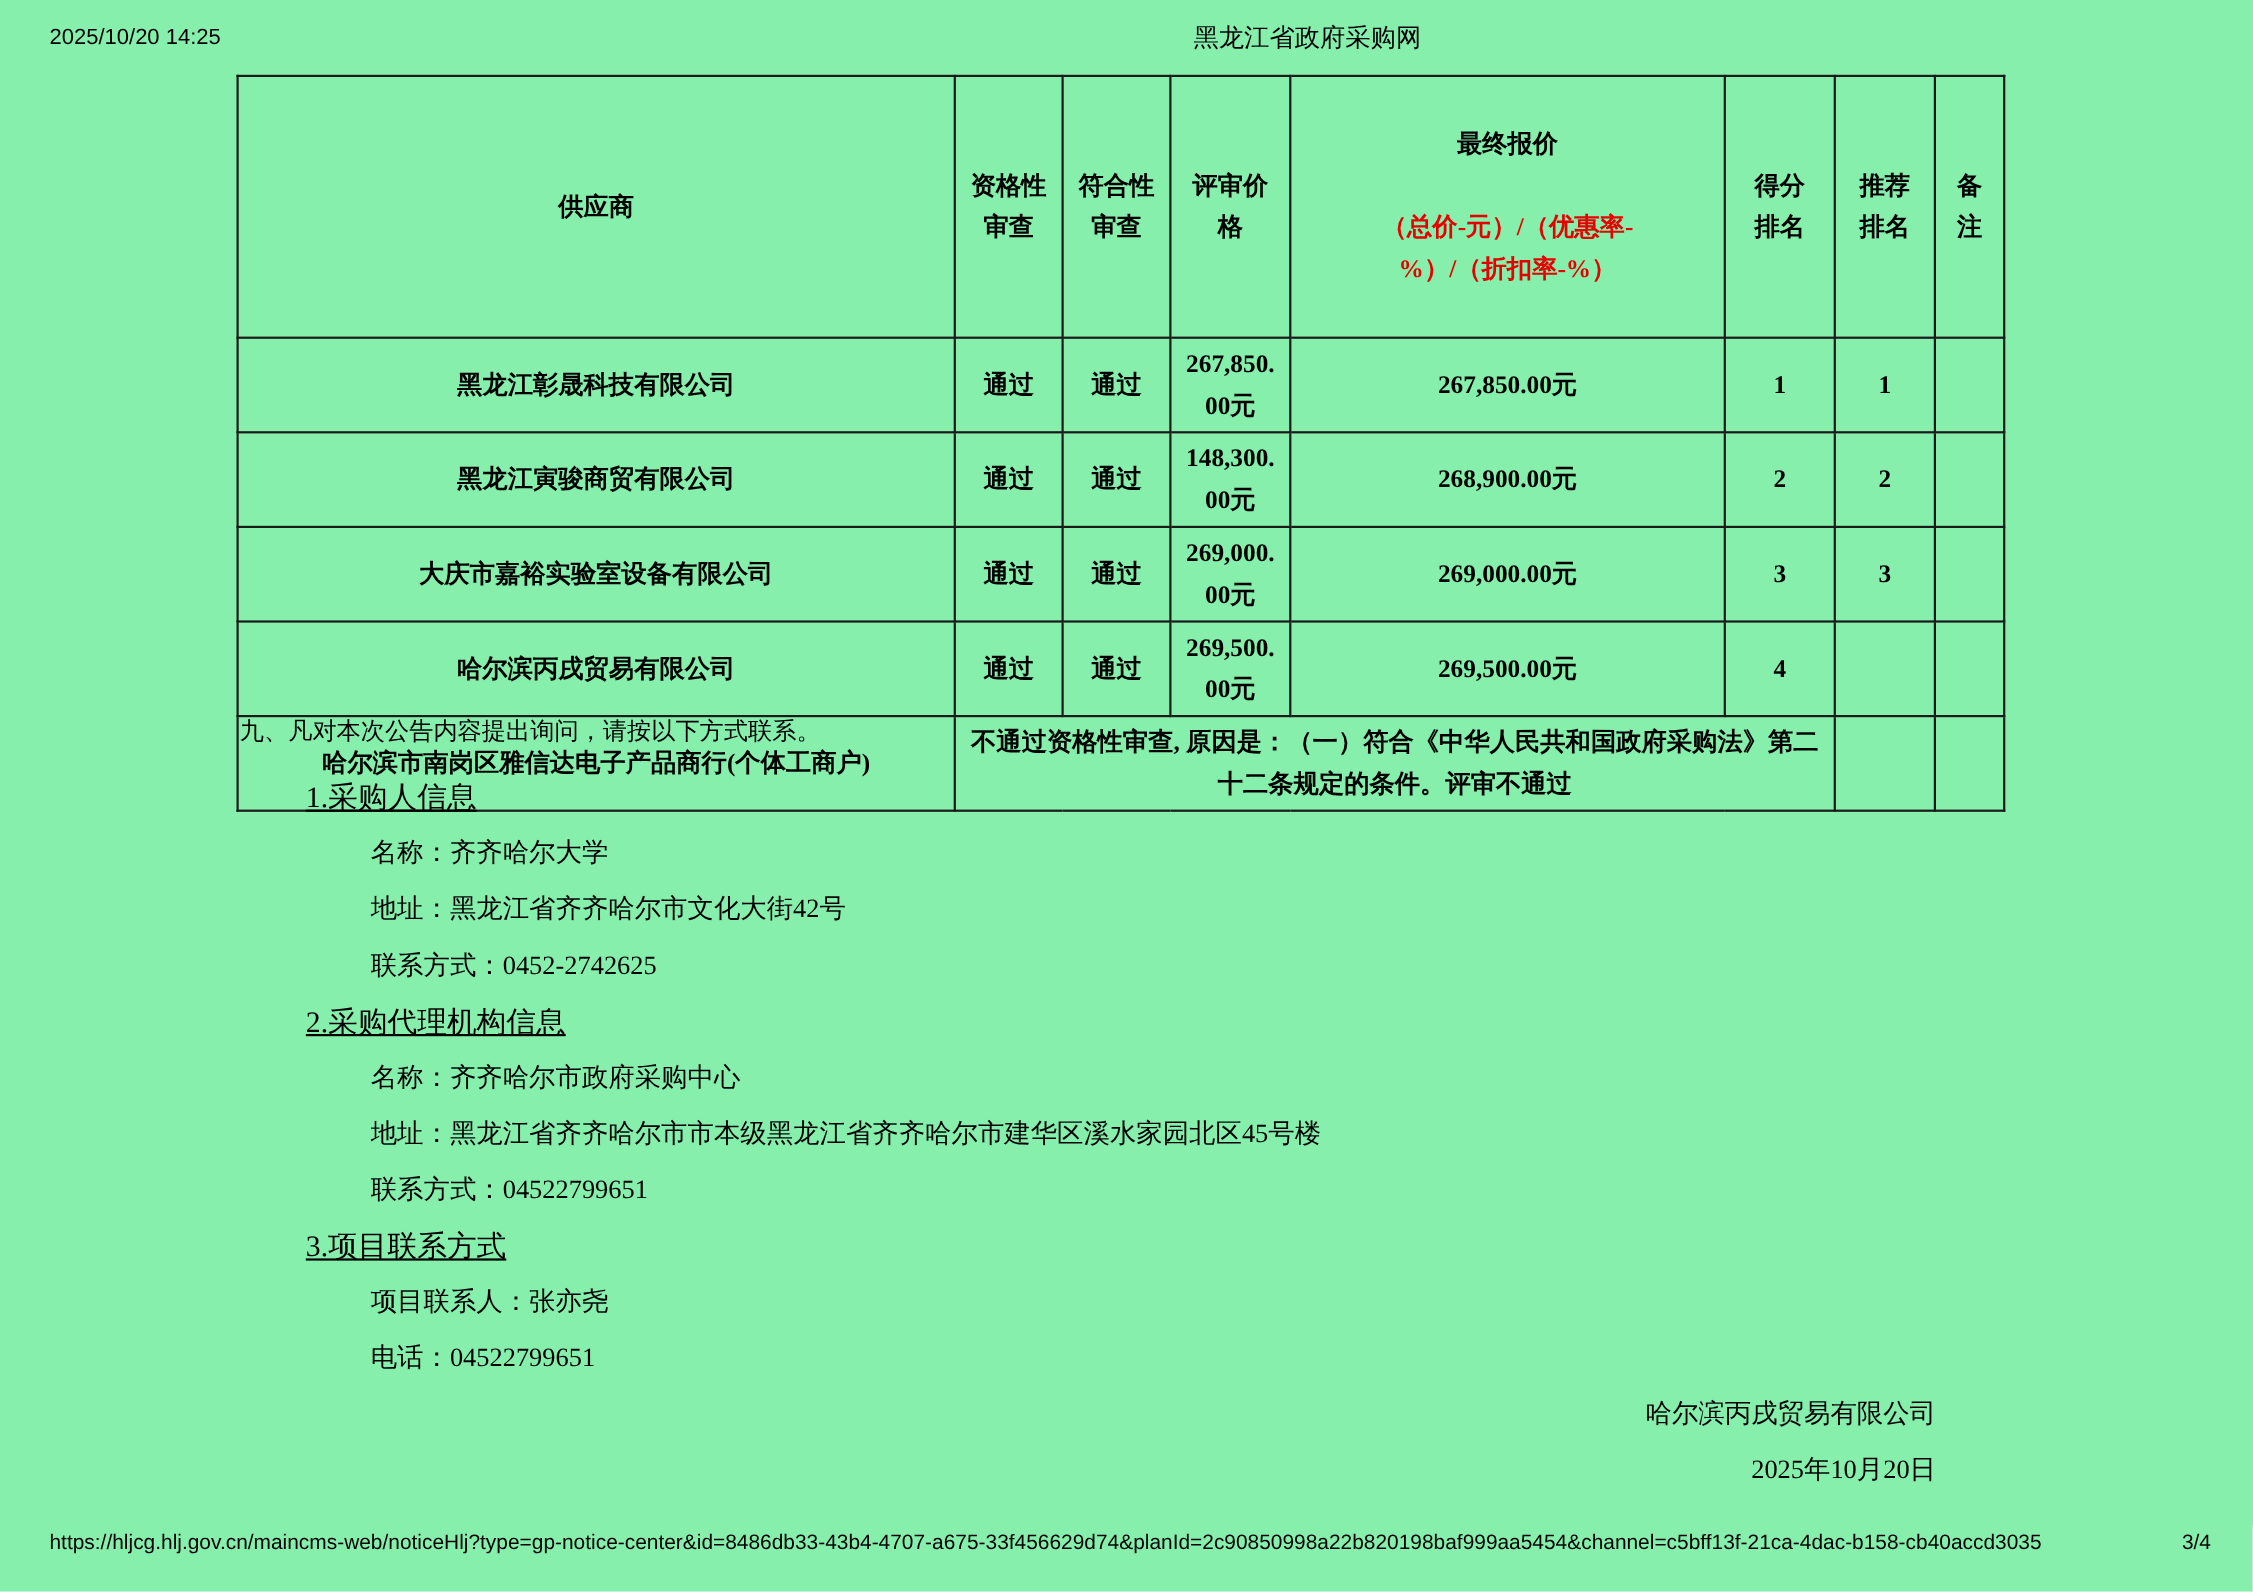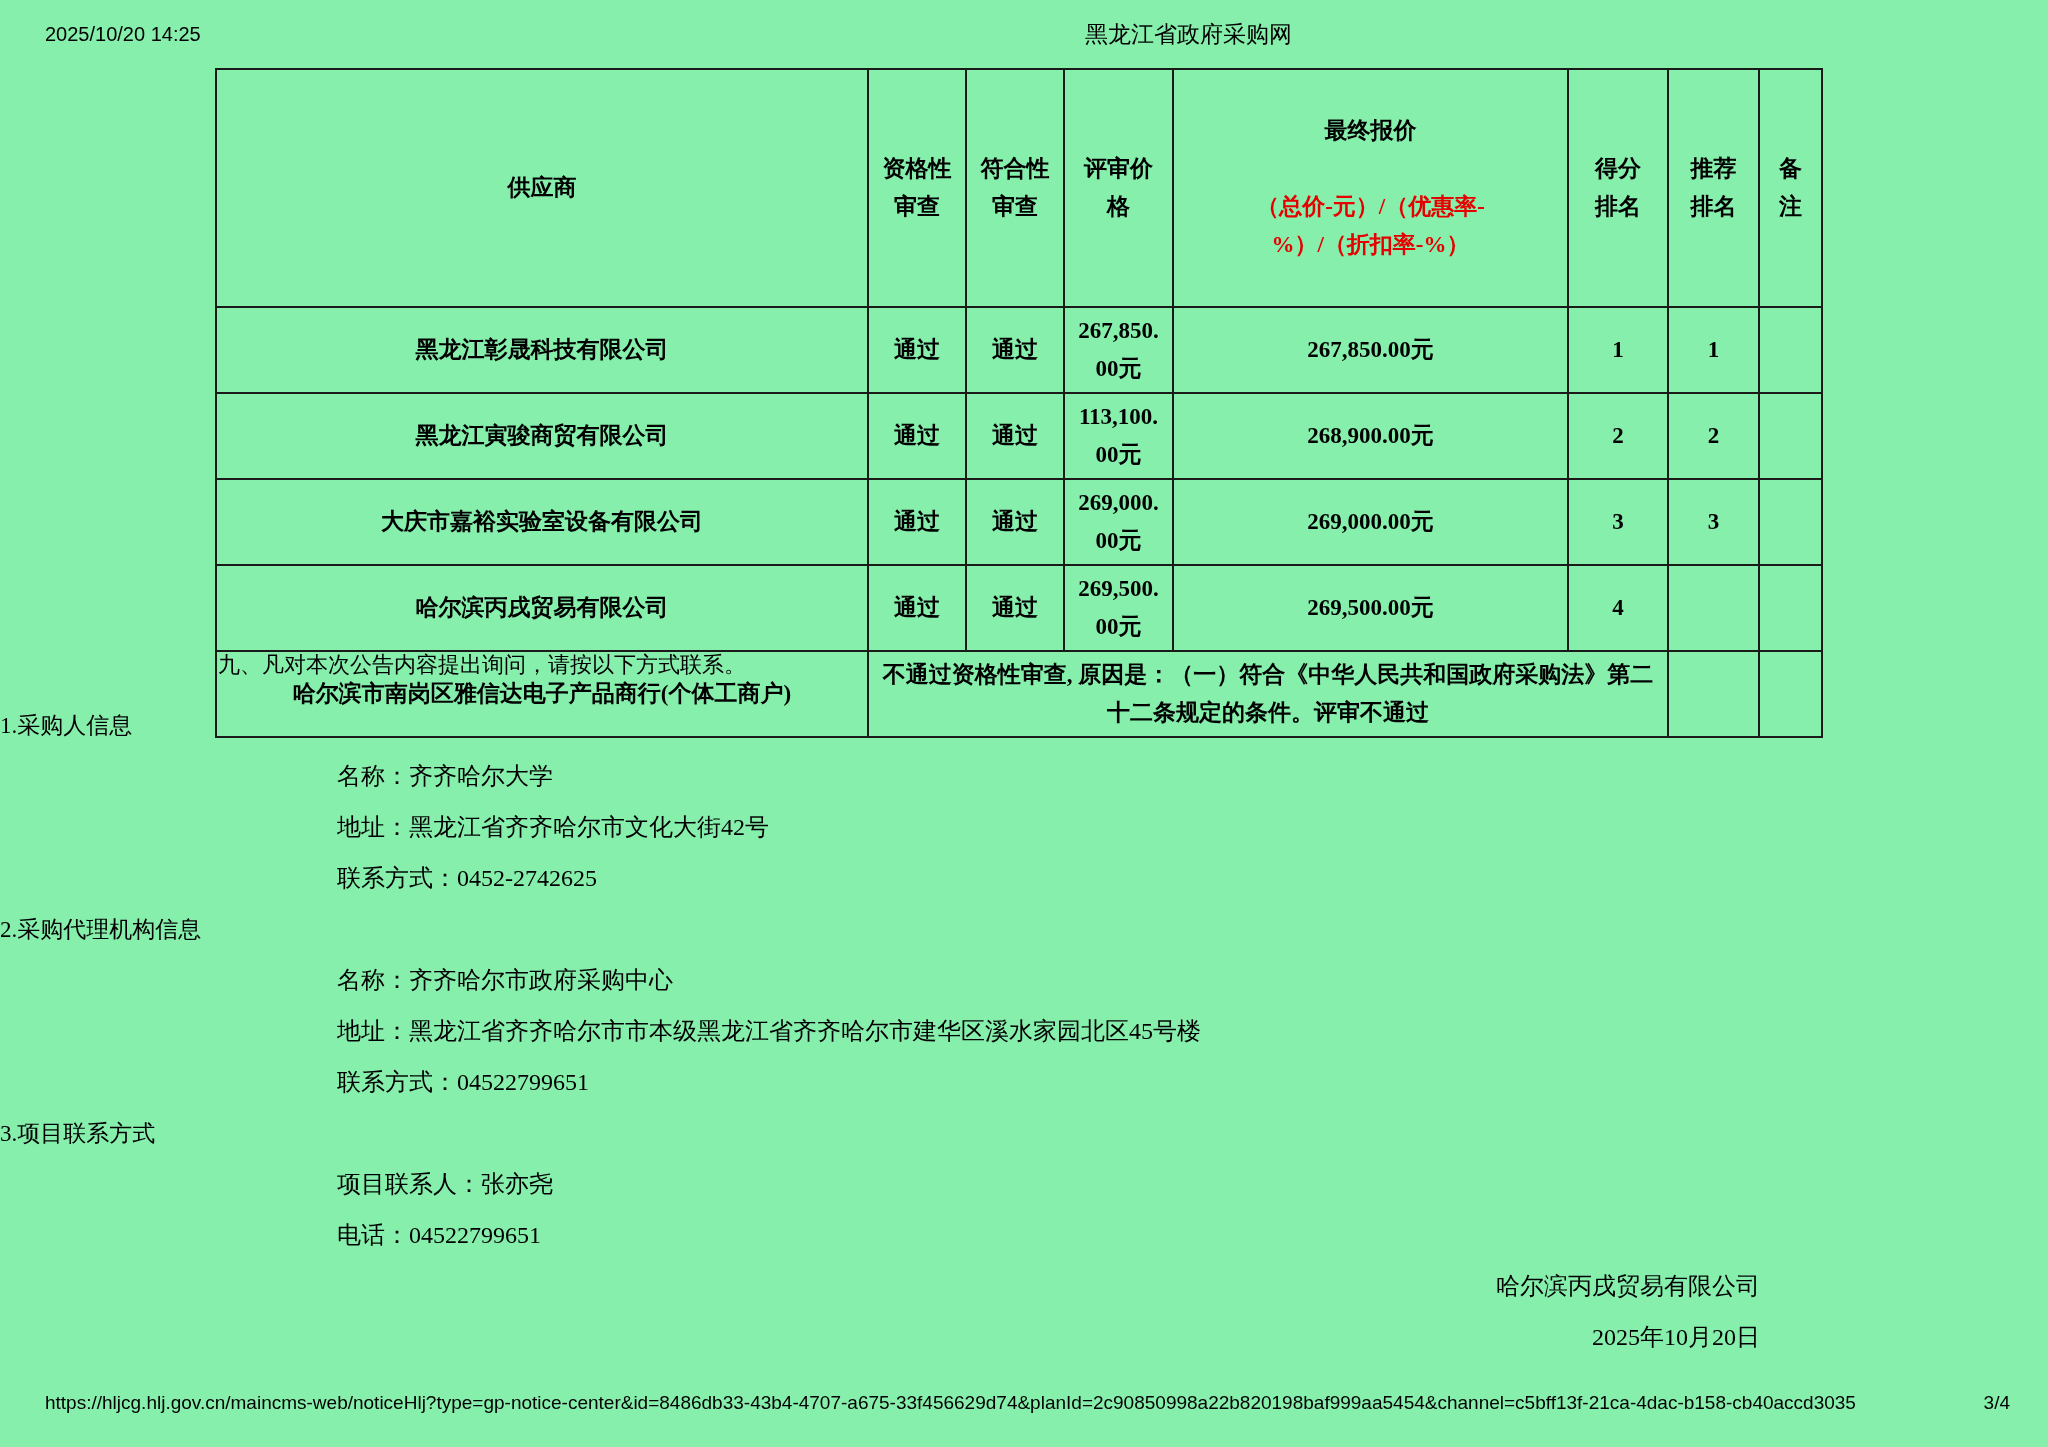--- a/index.html
+++ b/index.html
@@ -44,21 +44,21 @@
     overflow:hidden;
   }
   tr.head-row{height:125px;}
   tr.data-row{height:85px;}
   td.price-cell{line-height:36px;}
   td.reason-cell{line-height:42px; padding:4px 18px;}
   .red{color:#e60000;}
   
   .content{position:absolute; top:642px; left:0; width:2048px;}
   .section-heading{padding-left:218px; font-size:22px; line-height:46px; margin-bottom:12px;}
-  .item-title{font-size:23px; line-height:51px;}
+  .item-title{padding-left:278px; font-size:27px; line-height:51px;text-decoration:underline;}
   .detail-line{padding-left:337px; font-size:24px; line-height:51px;}
   .sig-line{text-align:right; padding-right:288px; font-size:24px; line-height:51px;}
 </style>
 </head>
 <body>
 
 <div class="page">
 
   <div class="print-header">
     <span class="print-timestamp">2025/10/20 14:25</span>
@@ -107,21 +107,21 @@
         <td>267,850.00元</td>
         <td>1</td>
         <td>1</td>
         <td></td>
       </tr>
 
       <tr class="data-row">
         <td>黑龙江寅骏商贸有限公司</td>
         <td>通过</td>
         <td>通过</td>
-        <td class="price-cell">113,100.
+        <td class="price-cell">148,300.
 00元</td>
         <td>268,900.00元</td>
         <td>2</td>
         <td>2</td>
         <td></td>
       </tr>
 
       <tr class="data-row">
         <td>大庆市嘉裕实验室设备有限公司</td>
         <td>通过</td>

